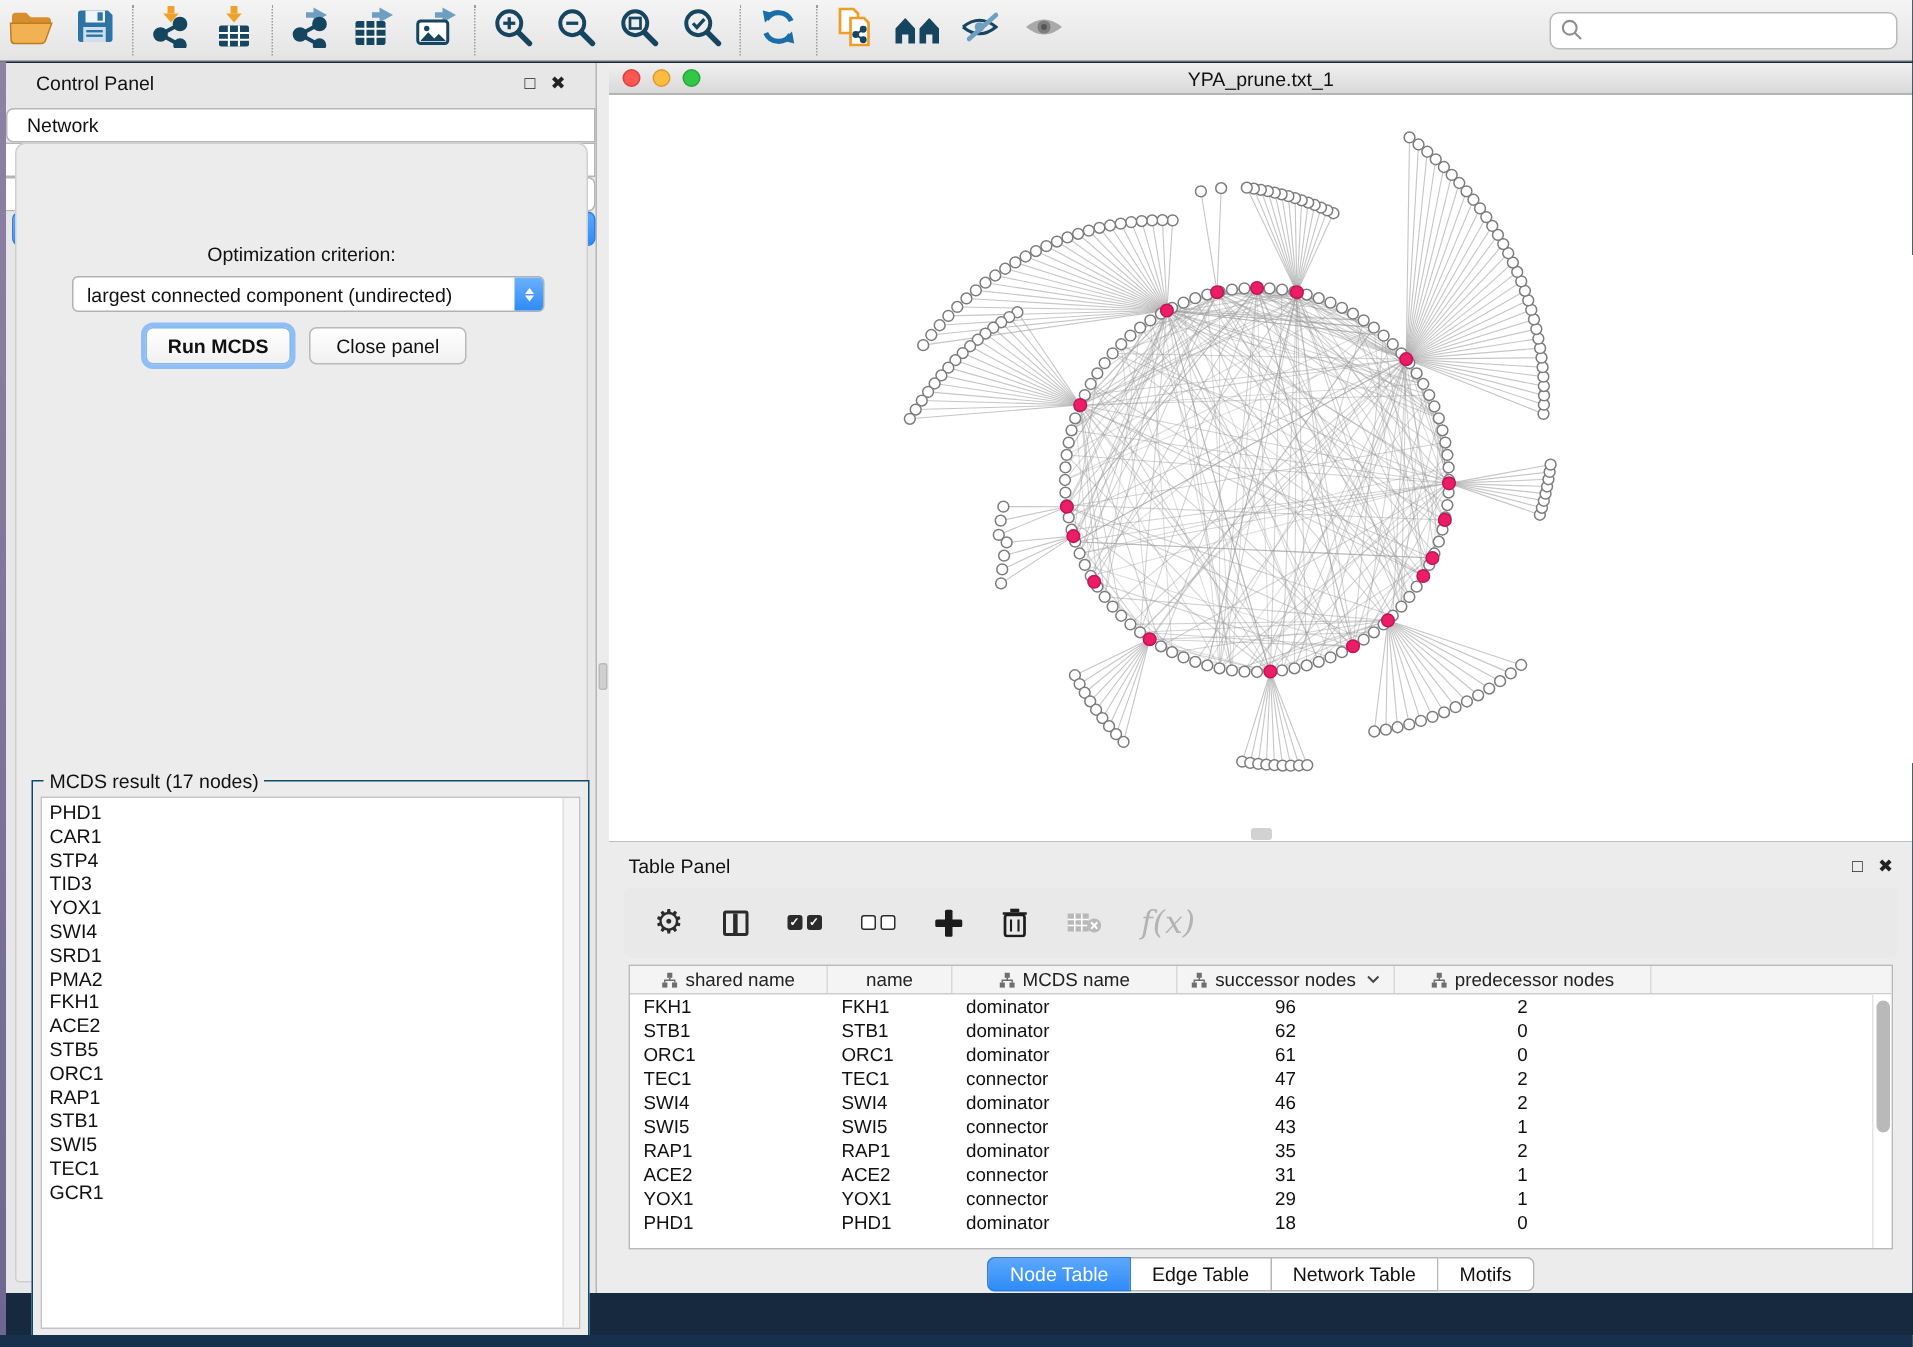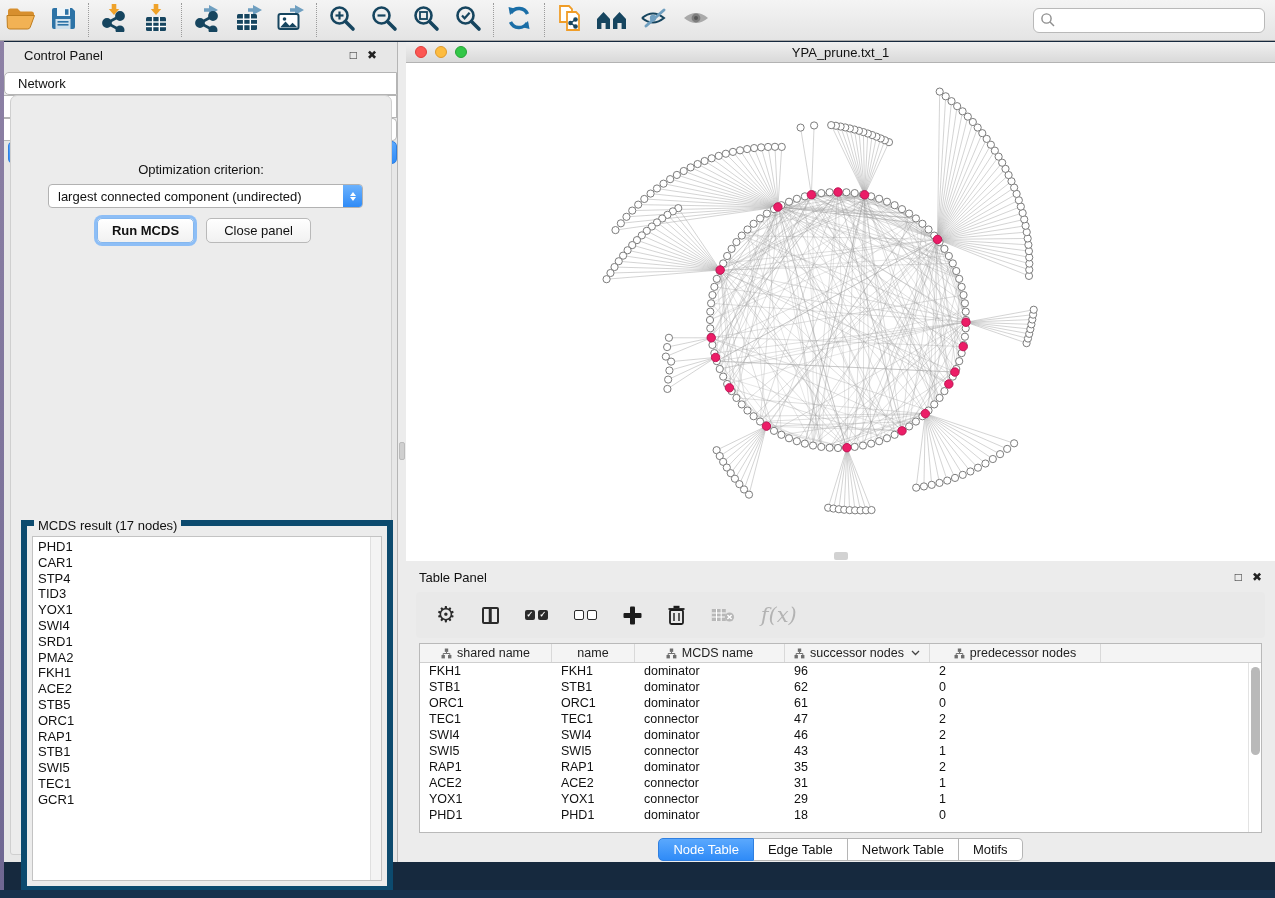--- a/index.html
+++ b/index.html
@@ -63,21 +63,21 @@
   .select-stepper i.down { border-width:4.5px 3.5px 0 3.5px; border-bottom-color:transparent; border-top-color:#fff; }
   .cp-btn {
     position:absolute; top:122px; height:25px; background:linear-gradient(#ffffff,#f1f1f1);
     border:1px solid #b9b9b9; border-radius:5px; font-size:13px; color:#111;
     display:flex; align-items:center; justify-content:center; font-family:"Liberation Sans",sans-serif;
   }
   #run-mcds { left:86px; width:97px; box-shadow:0 0 0 3px rgba(110,175,250,.75); border-color:#84b7ef;font-weight:bold; }
   #close-panel { left:195px; width:105px; }
   #mcds-fieldset {
     position:absolute; left:10px; top:424px; width:372px; height:372px;
-    border:6px solid #0c4a6e; background:#ececec;
+    border:1px solid #0c4a6e; background:#ececec;
   }
   #mcds-legend { position:absolute; left:7px; top:-8px; background:#ececec; padding:0 4px; font-size:13px; color:#111; }
   #mcds-list {
     position:absolute; left:5px; top:10px; right:5px; bottom:5px;
     background:#fff; border:1px solid #c3c3c3; overflow:hidden; padding:2px 0 0 5px;
   }
   .mcds-item { font-size:13px; line-height:15.8px; color:#111; }
   #mcds-scroll { position:absolute; right:0; top:0; bottom:0; width:11px; background:#f4f4f4; border-left:1px solid #e0e0e0; }
 
   
@@ -110,21 +110,21 @@
   .cb-pair { display:flex; gap:3px; }
   .cb { width:10px; height:10px; background:#2b2b2b; border-radius:2px; color:#fff; font-size:8px; line-height:10px; text-align:center; font-weight:bold; }
   .cb.empty { background:#fff; border:1.6px solid #2b2b2b; color:transparent; }
   .fx-glyph { font-family:"DejaVu Serif", serif; font-style:italic; font-size:21px; color:#b3b3b3; }
   #tp-table { position:absolute; left:13px; top:82px; width:843px; height:190px; background:#fff; border:1px solid #b9b9b9; overflow:hidden; }
   #tp-header { display:flex; height:19px; background:#f4f4f4; border-bottom:1px solid #cfcfcf; }
   .th { display:flex; align-items:center; font-size:12.5px; color:#222; border-right:1px solid #d9d9d9; padding:0 4px; gap:5px; justify-content:center; position:relative; }
   .th .dd { margin-left:2px; }
   .tr { display:flex; height:16px; }
   .td { font-size:12.5px; color:#111; padding:0 10px 0 9px; line-height:16px; white-space:nowrap; overflow:hidden; }
-  .td.num { text-align:left; }
+  .td.num { text-align:center; }
   #tp-scroll { position:absolute; right:0; top:19px; bottom:0; width:13px; background:#fff; border-left:1px solid #e3e3e3; }
   #tp-thumb { position:absolute; left:2px; top:4px; width:9px; height:88px; background:#b9b9b9; border-radius:5px; }
   #tp-tabs { position:absolute; left:0; right:0; top:277px; display:flex; justify-content:center; }
   .tp-tab { font-size:13px; padding:3px 14px; background:#fff; border:1px solid #b5b5b5; border-left:none; color:#111; }
   .tp-tab:first-child { border-left:1px solid #b5b5b5; border-radius:5px 0 0 5px; }
   .tp-tab:last-child { border-radius:0 5px 5px 0; }
   .tp-tab.active { background:linear-gradient(#5aa8fd,#2f8bf7); color:#fff; border-color:#2f7fe0; }
 
   
   #status-bar { position:absolute; left:0; top:862px; width:1275px; height:28px; background:#ececec; border-top:1px solid #c0c0c0;margin-top:28px; }

